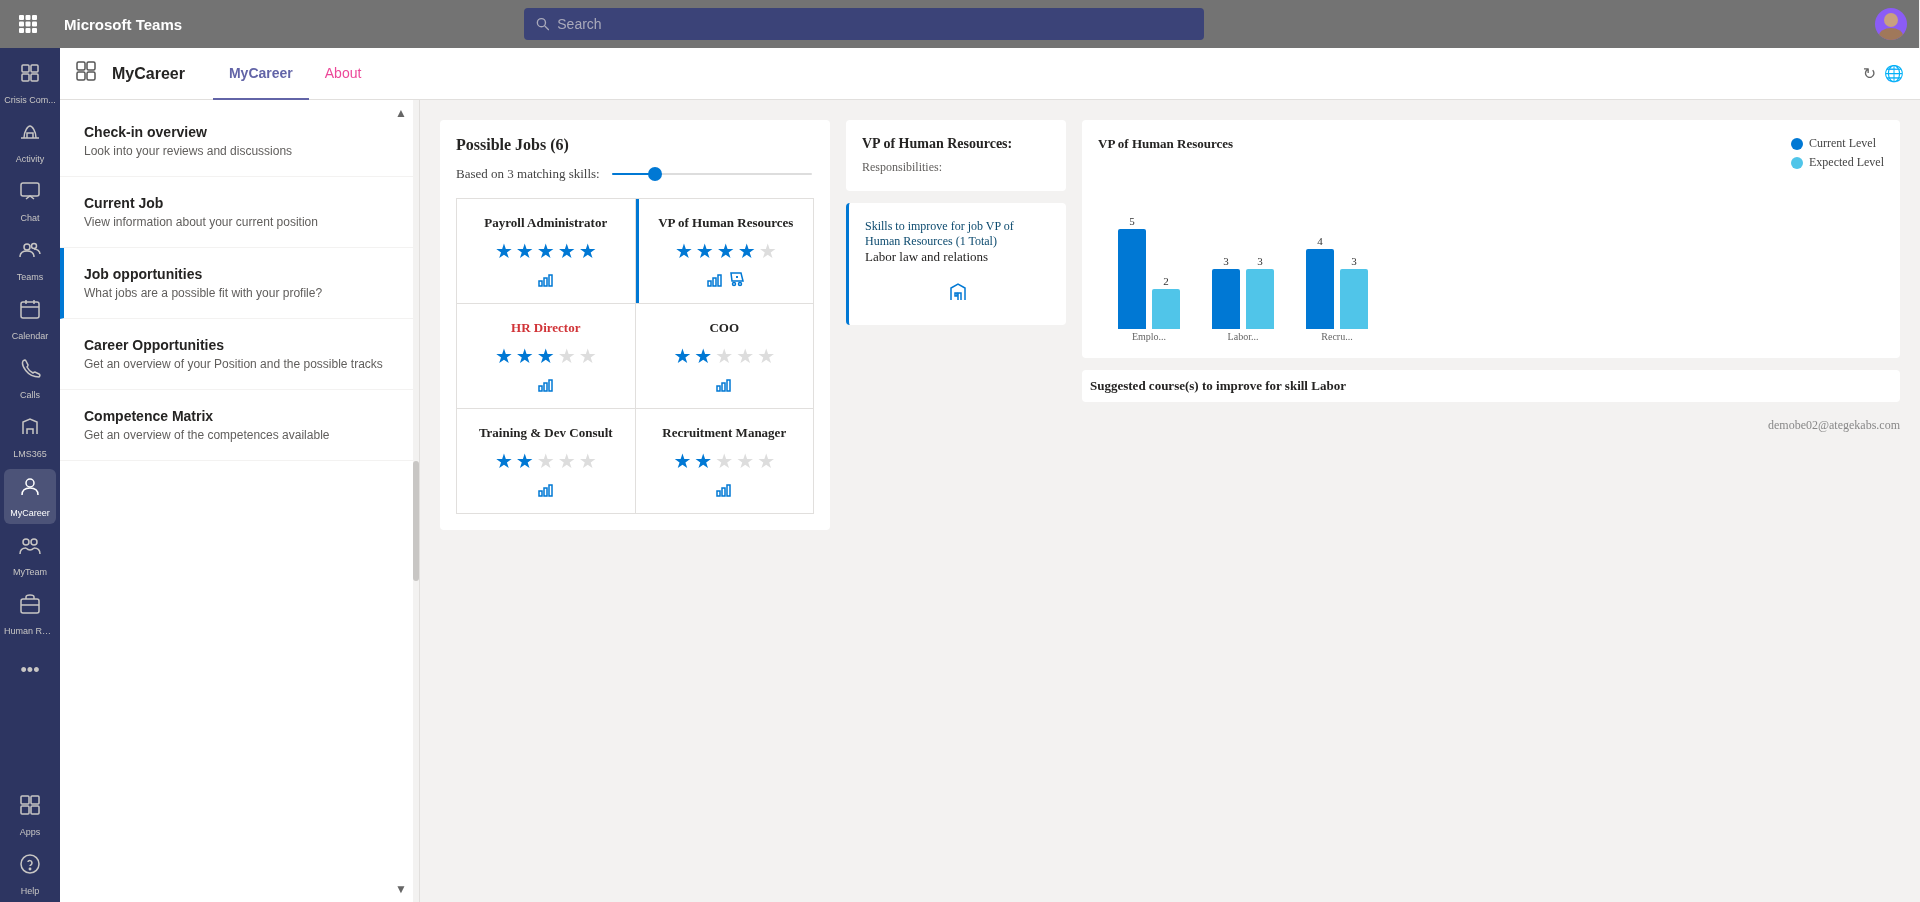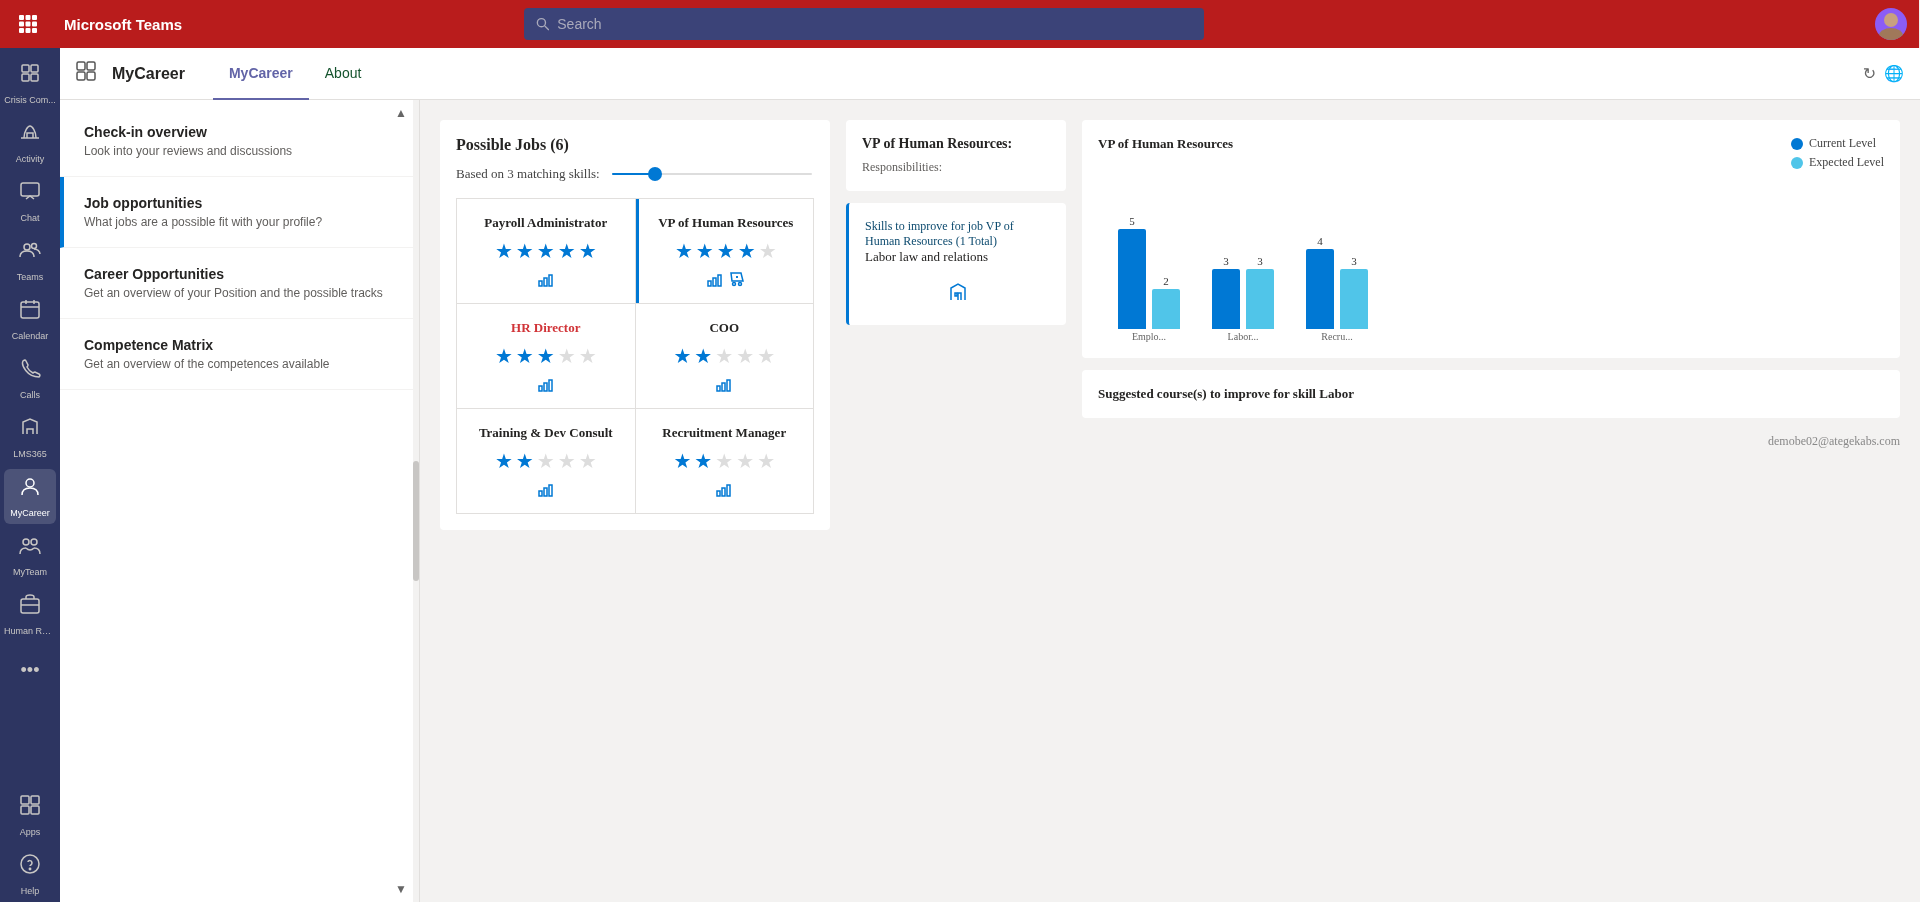--- a/index.html
+++ b/index.html
@@ -1,20 +1,20 @@
 <!DOCTYPE html>
 <html><head>
   <meta charset="utf-8">
   <style>
     * { box-sizing: border-box; margin: 0; padding: 0; }
     body { font-family: 'Segoe UI', Arial, sans-serif; background: #f3f2f1; overflow: hidden; width: 1920px; height: 902px; }
 
     
     .top-bar {
-      background: #b91c1c;
+      background: #737373;
       height: 48px;
       display: flex;
       align-items: center;
       padding: 0 12px;
       gap: 12px;
       position: fixed;
       top: 0; left: 0; right: 1px;
       z-index: 100;
     }
     .top-bar-title { color: #fff; font-size: 15px; font-weight: 600; margin-left: 8px; }
@@ -110,21 +110,21 @@
       align-items: center;
       padding: 0 16px;
       gap: 16px;
       flex-shrink: 0;
     }
     .app-header-appname { font-size: 16px; font-weight: 600; color: #252423; margin-right: 12px; }
     .app-header-tabs { display: flex; gap: 0; }
     .app-tab {
       padding: 14px 16px;
       font-size: 14px;
-      color: #14532d;
+      color: #ec4899;
       cursor: pointer;
       border-bottom: 2px solid transparent;
       height: 52px;
       display: flex;
       align-items: center;
     }
     .app-tab.active { color: #6264a7; border-bottom: 2px solid #6264a7; font-weight: 600; }
     .app-header-actions { margin-left: auto; display: flex; gap: 8px; align-items: center; color: #666; }
 
     
@@ -433,20 +433,26 @@
           <div style="position:absolute; top:6px; right:12px; font-size:12px; color:#666; cursor:pointer;">▲</div>
         </div>
 
         <div class="nav-item" style="padding-top: 24px;">
           <div class="nav-item-content">
             <div class="nav-item-title">Check-in overview</div>
             <div class="nav-item-subtitle">Look into your reviews and discussions</div>
           </div>
         </div>
 
+        <div class="nav-item">
+          <div class="nav-item-content">
+            <div class="nav-item-title">Current Job</div>
+            <div class="nav-item-subtitle">View information about your current position</div>
+          </div>
+        </div>
 
         <div class="nav-item active">
           <div class="nav-item-content">
             <div class="nav-item-title">Job opportunities</div>
             <div class="nav-item-subtitle">What jobs are a possible fit with your profile?</div>
           </div>
         </div>
 
         <div class="nav-item">
           <div class="nav-item-content">
@@ -683,21 +689,21 @@
                       <span style="font-size:11px;color:#333;margin-bottom:2px;">3</span>
                       <div style="width:28px; height:60px; background:#50c5e9; border-radius:2px 2px 0 0;"></div>
                     </div>
                   </div>
                   <div style="font-size:10px;color:#666;text-align:center;max-width:70px;overflow:hidden;">Recru...</div>
                 </div>
 
               </div>
             </div>
 
-            <div style="background:#fff; padding:16px; border-radius:4px;">
+            <div style="background:#fff; padding:8px; border-radius:4px;">
               <div style="font-size:13px; font-weight:600; color:#252423;">Suggested course(s) to improve for skill Labor</div>
             </div>
 
             <div style="text-align:right; font-size:12px; color:#888; padding:4px 0;">demobe02@ategekabs.com</div>
 
           </div>
 
         </div>
 
       </div>

